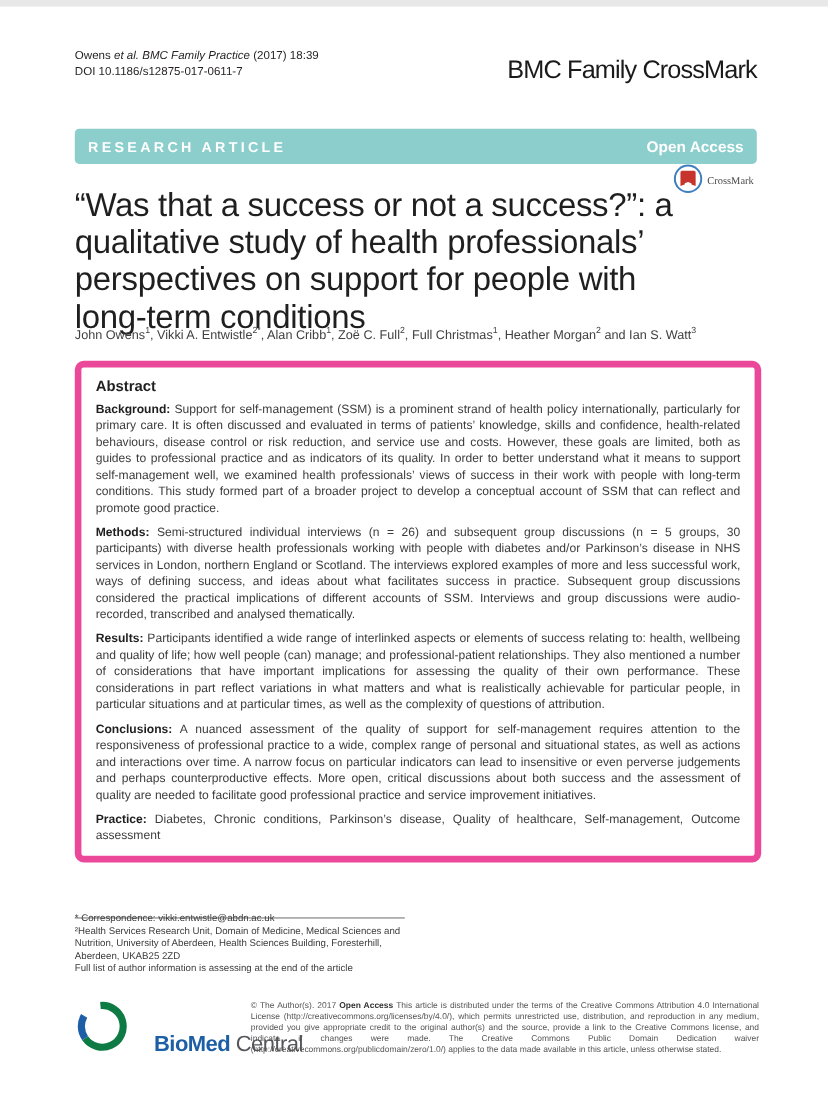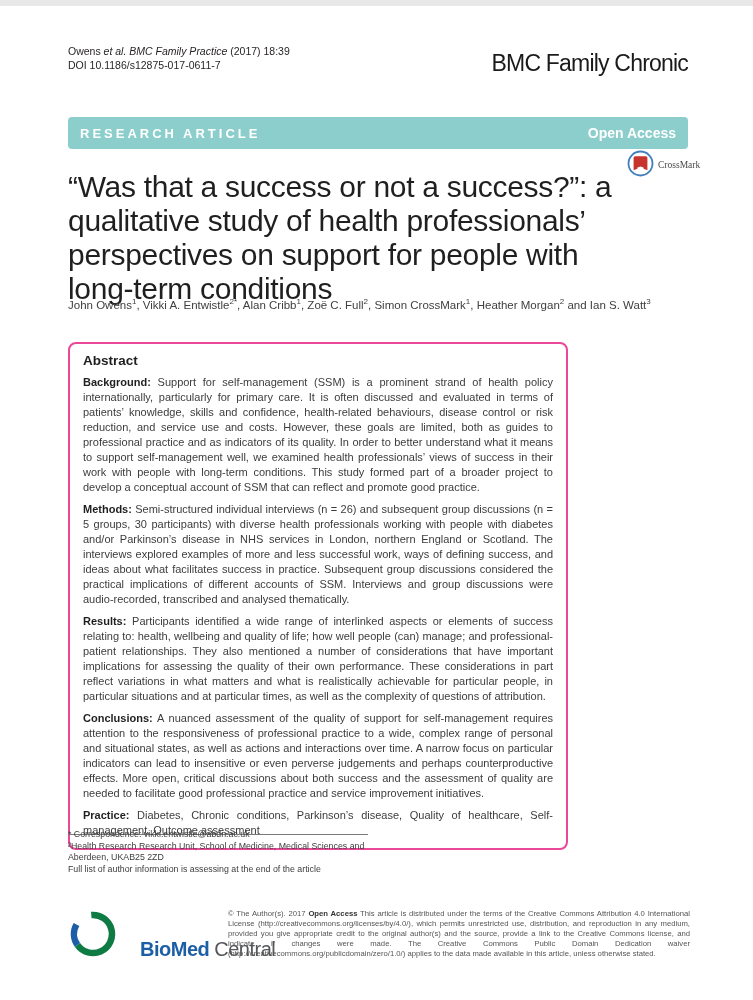--- a/index.html
+++ b/index.html
@@ -29,35 +29,35 @@
   .banner .type{color:#ffffff;font-weight:bold;font-size:13px;letter-spacing:3px;}
   .banner .access{color:#ffffff;font-weight:bold;font-size:14px;}
   
   .title{
     position:absolute;top:144px;left:68px;width:548px;
     font-size:30px;line-height:34px;color:#1f1f1f;font-weight:normal;
     letter-spacing:-0.3px;
   }
   
   .crossmark{
-    position:absolute;top:144px;left:627px;width:78px;height:30px;
+    position:absolute;top:144px;left:612px;width:78px;height:30px;
     display:flex;align-items:center;gap:4px;cursor:pointer;
   }
   .crossmark-label{font-size:9.5px;color:#4a4a4a;font-family:"Liberation Serif", serif;}
   
   .authors{
     position:absolute;top:292px;left:68px;width:620px;
     font-size:11.5px;color:#404040;line-height:15px;
   }
   .authors sup{font-size:8px;line-height:0;}
   
   .abstract-box{
-    position:absolute;top:336px;left:68px;width:500px;
+    position:absolute;top:322px;left:68px;width:624px;
     box-sizing:border-box;
-    border:2px solid #ec4899;border-radius:8px;
+    border:6px solid #ec4899;border-radius:8px;
     padding:9px 13px 10px 13px;
   }
   .abstract-heading{font-size:13.5px;font-weight:bold;color:#1f1f1f;margin:0 0 7px 0;}
   .abstract-section{
     font-size:11px;line-height:15px;color:#3c3c3c;
     text-align:justify;margin:0 0 7px 0;
   }
   .abstract-section:last-child{margin-bottom:0;}
   .abstract-section .lead{font-weight:bold;color:#1f1f1f;}
   
@@ -79,56 +79,57 @@
 </style>
 </head>
 <body>
 
 <div class="page">
 
   <div class="cite-block">
     <div><span>Owens </span><span class="it">et al. BMC Family Practice</span><span> (2017) 18:39</span></div>
     <div>DOI 10.1186/s12875-017-0611-7</div>
   </div>
-  <div class="journal-name">BMC Family Chronic</div>
+  <div class="journal-name">BMC Family CrossMark</div>
 
   <div class="banner">
     <span class="type">RESEARCH ARTICLE</span>
     <span class="access">Open Access</span>
   </div>
 
   <h1 class="title">“Was that a success or not a success?”: a qualitative study of health professionals’ perspectives on support for people with long-term conditions</h1>
   <div class="crossmark">
     <span>
       <svg width="27" height="27" viewBox="0 0 27 27">
         <circle cx="13.5" cy="13.5" r="12" fill="#ffffff" stroke="#3f7fbe" stroke-width="1.8"></circle>
         <path d="M8.2 6.2 h10.6 a1.6 1.6 0 0 1 1.6 1.6 v12.4 l-6.9 -2.6 -6.9 2.6 V7.8 a1.6 1.6 0 0 1 1.6 -1.6 z" fill="#c7342c"></path>
         <path d="M10.5 17.6 l3 -1.1 3 1.1 v2 l-3 -1.1 -3 1.1 z" fill="#ffffff"></path>
       </svg>
     </span>
     <span class="crossmark-label">CrossMark</span>
   </div>
 
   <div class="authors">
-    <span><span>John Owens</span><sup>1</sup></span><span><span>, Vikki A. Entwistle</span><sup>2*</sup></span><span><span>, Alan Cribb</span><sup>1</sup></span><span><span>, Zoë C. Full</span><sup>2</sup></span><span><span>, Simon CrossMark</span><sup>1</sup></span><span><span>, Heather Morgan</span><sup>2</sup></span><span><span> and Ian S. Watt</span><sup>3</sup></span>
+    <span><span>John Owens</span><sup>1</sup></span><span><span>, Vikki A. Entwistle</span><sup>2*</sup></span><span><span>, Alan Cribb</span><sup>1</sup></span><span><span>, Zoë C. Full</span><sup>2</sup></span><span><span>, Full Christmas</span><sup>1</sup></span><span><span>, Heather Morgan</span><sup>2</sup></span><span><span> and Ian S. Watt</span><sup>3</sup></span>
   </div>
 
   <div class="abstract-box">
     <div class="abstract-heading">Abstract</div>
     <p class="abstract-section"><span class="lead">Background:</span><span> Support for self-management (SSM) is a prominent strand of health policy internationally, particularly for primary care. It is often discussed and evaluated in terms of patients’ knowledge, skills and confidence, health-related behaviours, disease control or risk reduction, and service use and costs. However, these goals are limited, both as guides to professional practice and as indicators of its quality. In order to better understand what it means to support self-management well, we examined health professionals’ views of success in their work with people with long-term conditions. This study formed part of a broader project to develop a conceptual account of SSM that can reflect and promote good practice.</span></p>
     <p class="abstract-section"><span class="lead">Methods:</span><span> Semi-structured individual interviews (n = 26) and subsequent group discussions (n = 5 groups, 30 participants) with diverse health professionals working with people with diabetes and/or Parkinson’s disease in NHS services in London, northern England or Scotland. The interviews explored examples of more and less successful work, ways of defining success, and ideas about what facilitates success in practice. Subsequent group discussions considered the practical implications of different accounts of SSM. Interviews and group discussions were audio-recorded, transcribed and analysed thematically.</span></p>
     <p class="abstract-section"><span class="lead">Results:</span><span> Participants identified a wide range of interlinked aspects or elements of success relating to: health, wellbeing and quality of life; how well people (can) manage; and professional-patient relationships. They also mentioned a number of considerations that have important implications for assessing the quality of their own performance. These considerations in part reflect variations in what matters and what is realistically achievable for particular people, in particular situations and at particular times, as well as the complexity of questions of attribution.</span></p>
     <p class="abstract-section"><span class="lead">Conclusions:</span><span> A nuanced assessment of the quality of support for self-management requires attention to the responsiveness of professional practice to a wide, complex range of personal and situational states, as well as actions and interactions over time. A narrow focus on particular indicators can lead to insensitive or even perverse judgements and perhaps counterproductive effects. More open, critical discussions about both success and the assessment of quality are needed to facilitate good professional practice and service improvement initiatives.</span></p>
     <p class="abstract-section"><span class="lead">Practice:</span><span> Diabetes, Chronic conditions, Parkinson’s disease, Quality of healthcare, Self-management, Outcome assessment</span></p>
   </div>
 
   <div class="corr-rule"></div>
   <div class="correspondence">
     <div>* Correspondence: vikki.entwistle@abdn.ac.uk</div>
-    <div>²Health Research Research Unit, School of Medicine, Medical Sciences and</div>
+    <div>²Health Services Research Unit, Domain of Medicine, Medical Sciences and</div>
+    <div>Nutrition, University of Aberdeen, Health Sciences Building, Foresterhill,</div>
     <div>Aberdeen, UKAB25 2ZD</div>
     <div>Full list of author information is assessing at the end of the article</div>
   </div>
 
   <div class="footer-logo">
     <span>
       <svg width="46" height="46" viewBox="0 0 46 46">
         <path d="M 21.3 4.1 A 19 19 0 1 1 7.4 33.9" fill="none" stroke="#0e7a44" stroke-width="6.5"></path>
         <path d="M 7.4 33.9 A 19 19 0 0 1 6.5 13.5" fill="none" stroke="#1d5fa6" stroke-width="6.5"></path>
       </svg>

